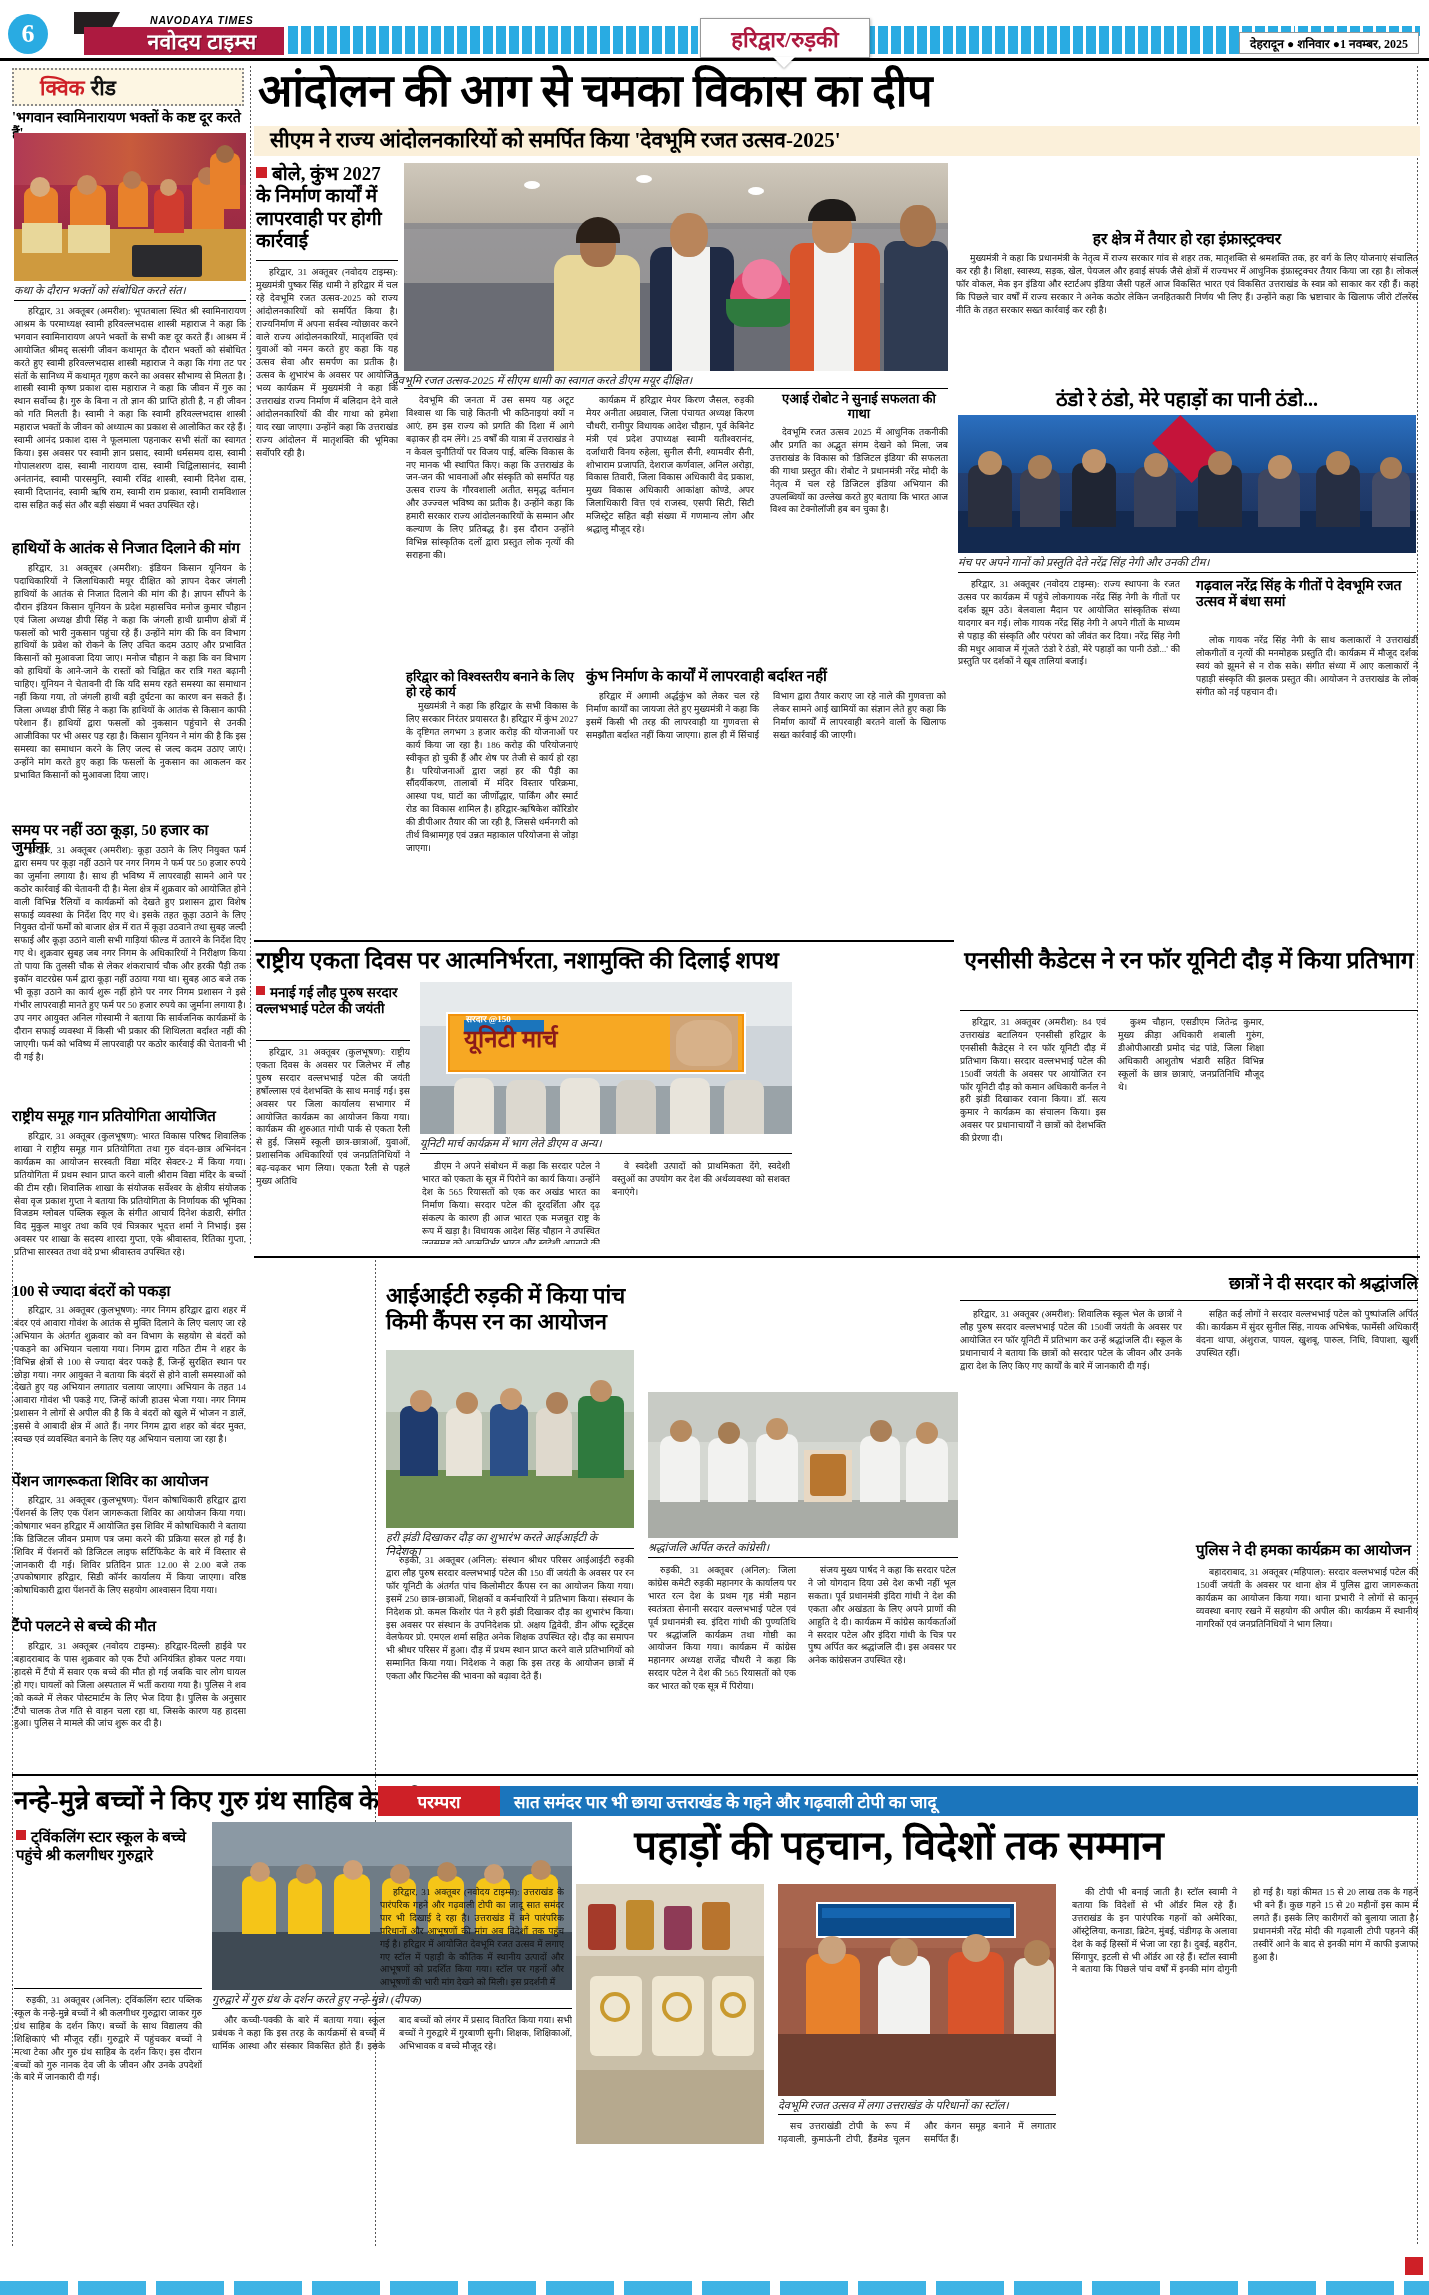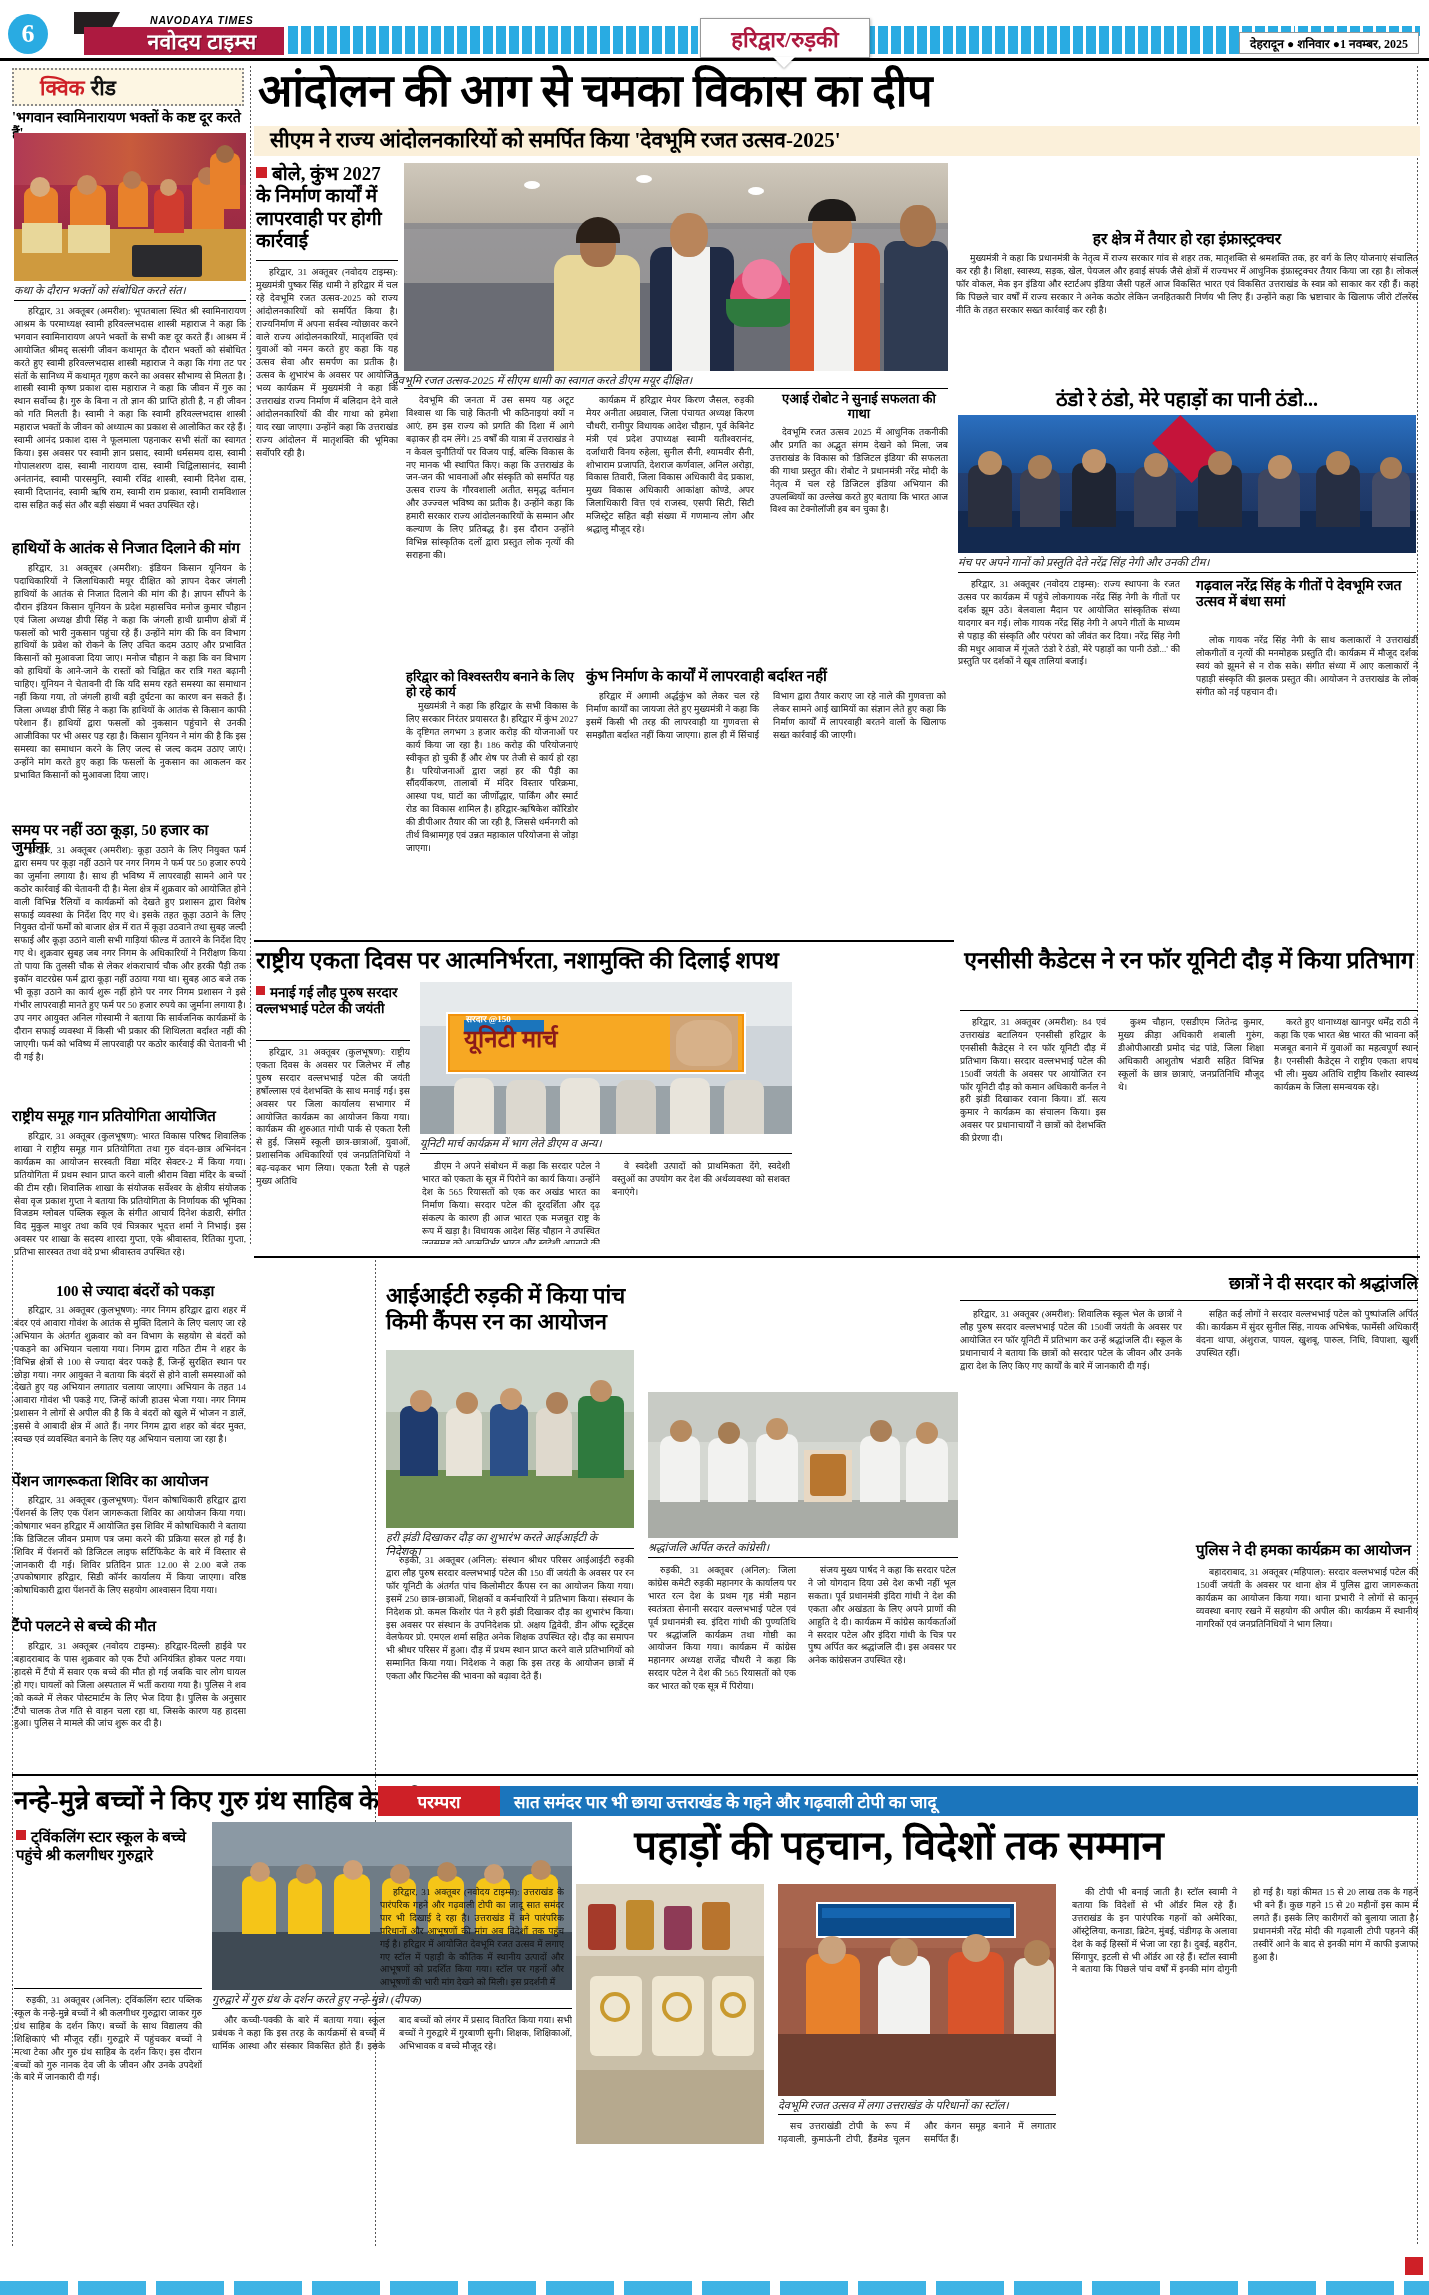--- a/index.html
+++ b/index.html
@@ -184,21 +184,21 @@
 
   <div class="hl" style="position:absolute;left:12px;top:540px;width:236px;font-size:15px;">हाथियों के आतंक से निजात दिलाने की मांग</div>
   <div class="body-txt" style="position:absolute;left:14px;top:562px;width:232px;height:252px;text-indent:14px;">हरिद्वार, 31 अक्तूबर (अमरीश): इंडियन किसान यूनियन के पदाधिकारियों ने जिलाधिकारी मयूर दीक्षित को ज्ञापन देकर जंगली हाथियों के आतंक से निजात दिलाने की मांग की है। ज्ञापन सौंपने के दौरान इंडियन किसान यूनियन के प्रदेश महासचिव मनोज कुमार चौहान एवं जिला अध्यक्ष डीपी सिंह ने कहा कि जंगली हाथी ग्रामीण क्षेत्रों में फसलों को भारी नुकसान पहुंचा रहे हैं। उन्होंने मांग की कि वन विभाग हाथियों के प्रवेश को रोकने के लिए उचित कदम उठाए और प्रभावित किसानों को मुआवजा दिया जाए। मनोज चौहान ने कहा कि वन विभाग को हाथियों के आने-जाने के रास्तों को चिह्नित कर रात्रि गश्त बढ़ानी चाहिए। यूनियन ने चेतावनी दी कि यदि समय रहते समस्या का समाधान नहीं किया गया, तो जंगली हाथी बड़ी दुर्घटना का कारण बन सकते हैं। जिला अध्यक्ष डीपी सिंह ने कहा कि हाथियों के आतंक से किसान काफी परेशान हैं। हाथियों द्वारा फसलों को नुकसान पहुंचाने से उनकी आजीविका पर भी असर पड़ रहा है। किसान यूनियन ने मांग की है कि इस समस्या का समाधान करने के लिए जल्द से जल्द कदम उठाए जाएं। उन्होंने मांग करते हुए कहा कि फसलों के नुकसान का आकलन कर प्रभावित किसानों को मुआवजा दिया जाए।</div>
 
   <div class="hl" style="position:absolute;left:12px;top:822px;width:236px;font-size:15px;">समय पर नहीं उठा कूड़ा, 50 हजार का जुर्माना</div>
   <div class="body-txt" style="position:absolute;left:14px;top:844px;width:232px;height:258px;text-indent:14px;">हरिद्वार, 31 अक्तूबर (अमरीश): कूड़ा उठाने के लिए नियुक्त फर्म द्वारा समय पर कूड़ा नहीं उठाने पर नगर निगम ने फर्म पर 50 हजार रुपये का जुर्माना लगाया है। साथ ही भविष्य में लापरवाही सामने आने पर कठोर कार्रवाई की चेतावनी दी है। मेला क्षेत्र में शुक्रवार को आयोजित होने वाली विभिन्न रैलियों व कार्यक्रमों को देखते हुए प्रशासन द्वारा विशेष सफाई व्यवस्था के निर्देश दिए गए थे। इसके तहत कूड़ा उठाने के लिए नियुक्त दोनों फर्मों को बाजार क्षेत्र में रात में कूड़ा उठवाने तथा सुबह जल्दी सफाई और कूड़ा उठाने वाली सभी गाड़ियां फील्ड में उतारने के निर्देश दिए गए थे। शुक्रवार सुबह जब नगर निगम के अधिकारियों ने निरीक्षण किया तो पाया कि तुलसी चौक से लेकर शंकराचार्य चौक और हरकी पैड़ी तक इकॉन वाटरग्रेस फर्म द्वारा कूड़ा नहीं उठाया गया था। सुबह आठ बजे तक भी कूड़ा उठाने का कार्य शुरू नहीं होने पर नगर निगम प्रशासन ने इसे गंभीर लापरवाही मानते हुए फर्म पर 50 हजार रुपये का जुर्माना लगाया है। उप नगर आयुक्त अनिल गोस्वामी ने बताया कि सार्वजनिक कार्यक्रमों के दौरान सफाई व्यवस्था में किसी भी प्रकार की शिथिलता बर्दाश्त नहीं की जाएगी। फर्म को भविष्य में लापरवाही पर कठोर कार्रवाई की चेतावनी भी दी गई है।</div>
 
   <div class="hl" style="position:absolute;left:12px;top:1108px;width:236px;font-size:15px;">राष्ट्रीय समूह गान प्रतियोगिता आयोजित</div>
   <div class="body-txt" style="position:absolute;left:14px;top:1130px;width:232px;height:148px;text-indent:14px;">हरिद्वार, 31 अक्तूबर (कुलभूषण): भारत विकास परिषद शिवालिक शाखा ने राष्ट्रीय समूह गान प्रतियोगिता तथा गुरु वंदन-छात्र अभिनंदन कार्यक्रम का आयोजन सरस्वती विद्या मंदिर सेक्टर-2 में किया गया। प्रतियोगिता में प्रथम स्थान प्राप्त करने वाली श्रीराम विद्या मंदिर के बच्चों की टीम रही। शिवालिक शाखा के संयोजक सर्वेश्वर के क्षेत्रीय संयोजक सेवा वृज प्रकाश गुप्ता ने बताया कि प्रतियोगिता के निर्णायक की भूमिका विजडम ग्लोबल पब्लिक स्कूल के संगीत आचार्य दिनेश कंडारी, संगीत विद मुकुल माथुर तथा कवि एवं चित्रकार भूदत्त शर्मा ने निभाई। इस अवसर पर शाखा के सदस्य शारदा गुप्ता, एके श्रीवास्तव, रितिका गुप्ता, प्रतिभा सारस्वत तथा वंदे प्रभा श्रीवास्तव उपस्थित रहे।</div>
 
-  <div class="hl" style="position:absolute;left:12px;top:1283px;width:236px;font-size:15px;margin-left:44px;">100 से ज्यादा बंदरों को पकड़ा</div>
+  <div class="hl" style="position:absolute;left:12px;top:1283px;width:236px;font-size:15px;">100 से ज्यादा बंदरों को पकड़ा</div>
   <div class="body-txt" style="position:absolute;left:14px;top:1304px;width:232px;height:162px;text-indent:14px;">हरिद्वार, 31 अक्तूबर (कुलभूषण): नगर निगम हरिद्वार द्वारा शहर में बंदर एवं आवारा गोवंश के आतंक से मुक्ति दिलाने के लिए चलाए जा रहे अभियान के अंतर्गत शुक्रवार को वन विभाग के सहयोग से बंदरों को पकड़ने का अभियान चलाया गया। निगम द्वारा गठित टीम ने शहर के विभिन्न क्षेत्रों से 100 से ज्यादा बंदर पकड़े हैं, जिन्हें सुरक्षित स्थान पर छोड़ा गया। नगर आयुक्त ने बताया कि बंदरों से होने वाली समस्याओं को देखते हुए यह अभियान लगातार चलाया जाएगा। अभियान के तहत 14 आवारा गोवंश भी पकड़े गए, जिन्हें कांजी हाउस भेजा गया। नगर निगम प्रशासन ने लोगों से अपील की है कि वे बंदरों को खुले में भोजन न डालें, इससे वे आबादी क्षेत्र में आते हैं। नगर निगम द्वारा शहर को बंदर मुक्त, स्वच्छ एवं व्यवस्थित बनाने के लिए यह अभियान चलाया जा रहा है।</div>
 
   <div class="hl" style="position:absolute;left:12px;top:1473px;width:236px;font-size:15px;">पेंशन जागरूकता शिविर का आयोजन</div>
   <div class="body-txt" style="position:absolute;left:14px;top:1494px;width:232px;height:118px;text-indent:14px;">हरिद्वार, 31 अक्तूबर (कुलभूषण): पेंशन कोषाधिकारी हरिद्वार द्वारा पेंशनर्स के लिए एक पेंशन जागरूकता शिविर का आयोजन किया गया। कोषागार भवन हरिद्वार में आयोजित इस शिविर में कोषाधिकारी ने बताया कि डिजिटल जीवन प्रमाण पत्र जमा करने की प्रक्रिया सरल हो गई है। शिविर में पेंशनरों को डिजिटल लाइफ सर्टिफिकेट के बारे में विस्तार से जानकारी दी गई। शिविर प्रतिदिन प्रातः 12.00 से 2.00 बजे तक उपकोषागार हरिद्वार, सिडी कॉर्नर कार्यालय में किया जाएगा। वरिष्ठ कोषाधिकारी द्वारा पेंशनरों के लिए सहयोग आश्वासन दिया गया।</div>
 
   <div class="hl" style="position:absolute;left:12px;top:1618px;width:236px;font-size:15px;">टैंपो पलटने से बच्चे की मौत</div>
   <div class="body-txt" style="position:absolute;left:14px;top:1640px;width:232px;height:122px;text-indent:14px;">हरिद्वार, 31 अक्तूबर (नवोदय टाइम्स): हरिद्वार-दिल्ली हाईवे पर बहादराबाद के पास शुक्रवार को एक टैंपो अनियंत्रित होकर पलट गया। हादसे में टैंपो में सवार एक बच्चे की मौत हो गई जबकि चार लोग घायल हो गए। घायलों को जिला अस्पताल में भर्ती कराया गया है। पुलिस ने शव को कब्जे में लेकर पोस्टमार्टम के लिए भेज दिया है। पुलिस के अनुसार टैंपो चालक तेज गति से वाहन चला रहा था, जिसके कारण यह हादसा हुआ। पुलिस ने मामले की जांच शुरू कर दी है।</div>
 
   <div class="hl" style="position:absolute;left:258px;top:66px;width:1162px;font-size:45px;letter-spacing:-0.5px;white-space:nowrap;">आंदोलन की आग से चमका विकास का दीप</div>
 
@@ -323,21 +323,20 @@
   <div class="body-txt" style="position:absolute;left:256px;top:1046px;width:154px;height:196px;text-indent:13px;">हरिद्वार, 31 अक्तूबर (कुलभूषण): राष्ट्रीय एकता दिवस के अवसर पर जिलेभर में लौह पुरुष सरदार वल्लभभाई पटेल की जयंती हर्षोल्लास एवं देशभक्ति के साथ मनाई गई। इस अवसर पर जिला कार्यालय सभागार में आयोजित कार्यक्रम का आयोजन किया गया। कार्यक्रम की शुरुआत गांधी पार्क से एकता रैली से हुई, जिसमें स्कूली छात्र-छात्राओं, युवाओं, प्रशासनिक अधिकारियों एवं जनप्रतिनिधियों ने बढ़-चढ़कर भाग लिया। एकता रैली से पहले मुख्य अतिथि</div>
 
   <div class="rule-h" style="left:420px;top:1153px;width:372px;"></div>
   <div class="body-txt" style="position:absolute;left:422px;top:1160px;width:178px;height:84px;text-indent:12px;">डीएम ने अपने संबोधन में कहा कि सरदार पटेल ने भारत को एकता के सूत्र में पिरोने का कार्य किया। उन्होंने देश के 565 रियासतों को एक कर अखंड भारत का निर्माण किया। सरदार पटेल की दूरदर्शिता और दृढ़ संकल्प के कारण ही आज भारत एक मजबूत राष्ट्र के रूप में खड़ा है। विधायक आदेश सिंह चौहान ने उपस्थित जनसमूह को आत्मनिर्भर भारत और स्वदेशी अपनाने की शपथ दिलाई गई। सभी ने संकल्प लिया कि</div>
   <div class="body-txt" style="position:absolute;left:612px;top:1160px;width:178px;height:84px;text-indent:12px;">वे स्वदेशी उत्पादों को प्राथमिकता देंगे, स्वदेशी वस्तुओं का उपयोग कर देश की अर्थव्यवस्था को सशक्त बनाएंगे।</div>
 
   <div class="hl" style="position:absolute;left:960px;top:948px;width:458px;font-size:23px;text-align:center;line-height:1.14;">एनसीसी कैडेटस ने रन फॉर यूनिटी दौड़ में किया प्रतिभाग</div>
   <div class="rule-h" style="left:960px;top:1010px;width:458px;"></div>
   <div class="body-txt" style="position:absolute;left:960px;top:1016px;width:146px;height:228px;text-indent:12px;">हरिद्वार, 31 अक्तूबर (अमरीश): 84 एवं उत्तराखंड बटालियन एनसीसी हरिद्वार के एनसीसी कैडेट्स ने रन फॉर यूनिटी दौड़ में प्रतिभाग किया। सरदार वल्लभभाई पटेल की 150वीं जयंती के अवसर पर आयोजित रन फॉर यूनिटी दौड़ को कमान अधिकारी कर्नल ने हरी झंडी दिखाकर रवाना किया। डॉ. सत्य कुमार ने कार्यक्रम का संचालन किया। इस अवसर पर प्रधानाचार्यों ने छात्रों को देशभक्ति की प्रेरणा दी।</div>
   <div class="body-txt" style="position:absolute;left:1118px;top:1016px;width:146px;height:228px;text-indent:12px;">कुश्म चौहान, एसडीएम जितेन्द्र कुमार, मुख्य क्रीड़ा अधिकारी शबाली गुरुंग, डीओपीआरडी प्रमोद चंद्र पांडे, जिला शिक्षा अधिकारी आशुतोष भंडारी सहित विभिन्न स्कूलों के छात्र छात्राएं, जनप्रतिनिधि मौजूद थे।</div>
-  <div class="body-txt" style="position:absolute;left:1274px;top:1016px;width:144px;height:228px;text-indent:12px;">करते हुए थानाध्यक्ष खानपुर धर्मेंद्र राठी ने कहा कि एक भारत श्रेष्ठ भारत की भावना को मजबूत बनाने में युवाओं का महत्वपूर्ण स्थान है। एनसीसी कैडेट्स ने राष्ट्रीय एकता शपथ भी ली। मुख्य अतिथि राष्ट्रीय किशोर स्वास्थ्य कार्यक्रम के जिला समन्वयक रहे।</div>
 
   <div class="rule-h2" style="left:254px;top:1256px;width:1166px;"></div>
   <div class="hl" style="position:absolute;left:386px;top:1283px;width:248px;font-size:22px;line-height:1.16;">आईआईटी रुड़की में किया पांच किमी कैंपस रन का आयोजन</div>
 
   <div class="photo" style="left:386px;top:1350px;width:248px;height:178px;">
     <div class="sc" style="inset:0;background:#b9c2b2;"></div>
     <div class="sc" style="left:0;top:0;width:248px;height:62px;background:#cdd5cb;"></div>
     <div class="sc grass" style="left:0;top:120px;width:248px;height:58px;"></div>
     <div class="sc" style="left:14px;top:56px;width:38px;height:70px;background:#1f3b6e;border-radius:9px 9px 0 0;"></div>
     <div class="sc" style="left:24px;top:40px;width:22px;height:22px;border-radius:50%;background:#c4946a;"></div>

